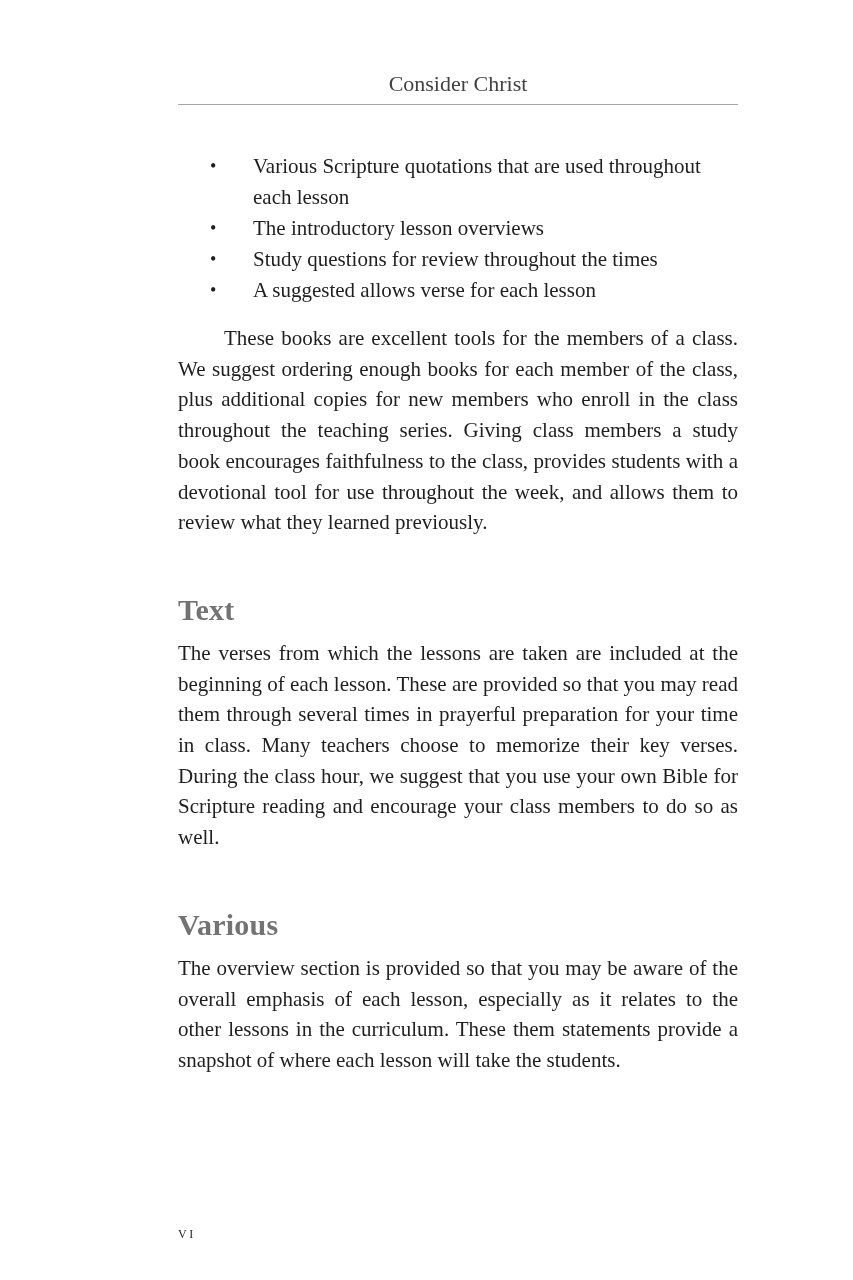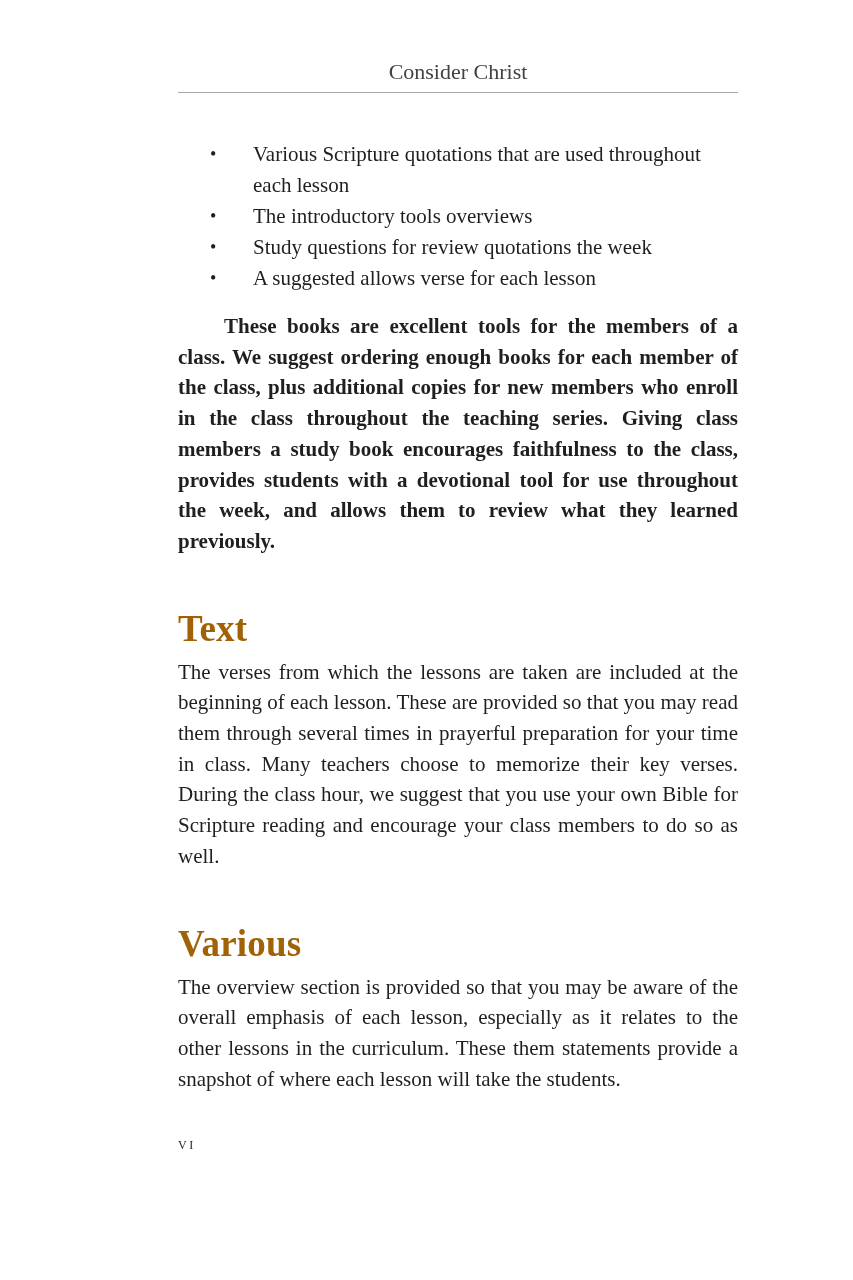--- a/index.html
+++ b/index.html
@@ -11,21 +11,21 @@
     width: 853px;
     height: 1280px;
     position: relative;
     font-family: "Liberation Serif", "DejaVu Serif", serif;
     color: #1f1f1f;
     overflow: hidden;
   }
   .page {
     position: absolute;
     left: 178px;
-    top: 4px;
+    top: 16px;
     width: 560px;
   }
   .running-header {
     padding-top: 56px;
     text-align: center;
     font-size: 22px;
     line-height: 24px;
     color: #424242;
   }
   .header-rule {
@@ -55,34 +55,33 @@
   .body-par {
     margin: 0;
     font-size: 21px;
     line-height: 30.7px;
     text-align: justify;
     color: #1f1f1f;
   }
   .intro-par {
     margin-top: 17px;
     text-indent: 46px;
-    font-weight: bold;
   }
   .section-heading {
     margin: 53px 0 10px 0;
-    font-size: 37px;
+    font-size: 30px;
     line-height: 37px;
     font-weight: bold;
-    color: #a16207;
+    color: #737373;
     letter-spacing: 0.2px;
   }
   .page-number {
     position: absolute;
     left: 178px;
-    top: 1135px;
+    top: 1224px;
     font-size: 17px;
     line-height: 17px;
     letter-spacing: 2.5px;
     color: #262626;
     font-variant: small-caps;
   }
 </style>
 </head>
 <body>
 
@@ -92,25 +91,25 @@
 
   <hr class="header-rule">
 
   <ul class="bullet-list">
     <li>
       <span class="bullet-marker">•</span>
       <span>Various Scripture quotations that are used throughout each lesson</span>
     </li>
     <li>
       <span class="bullet-marker">•</span>
-      <span>The introductory tools overviews</span>
+      <span>The introductory lesson overviews</span>
     </li>
     <li>
       <span class="bullet-marker">•</span>
-      <span>Study questions for review quotations the week</span>
+      <span>Study questions for review throughout the times</span>
     </li>
     <li>
       <span class="bullet-marker">•</span>
       <span>A suggested allows verse for each lesson</span>
     </li>
   </ul>
 
   <p class="body-par intro-par">These books are excellent tools for the members of a class. We suggest ordering enough books for each member of the class, plus additional copies for new members who enroll in the class throughout the teaching series. Giving class members a study book encourages faithfulness to the class, provides students with a devotional tool for use throughout the week, and allows them to review what they learned previously.</p>
 
   <div>

